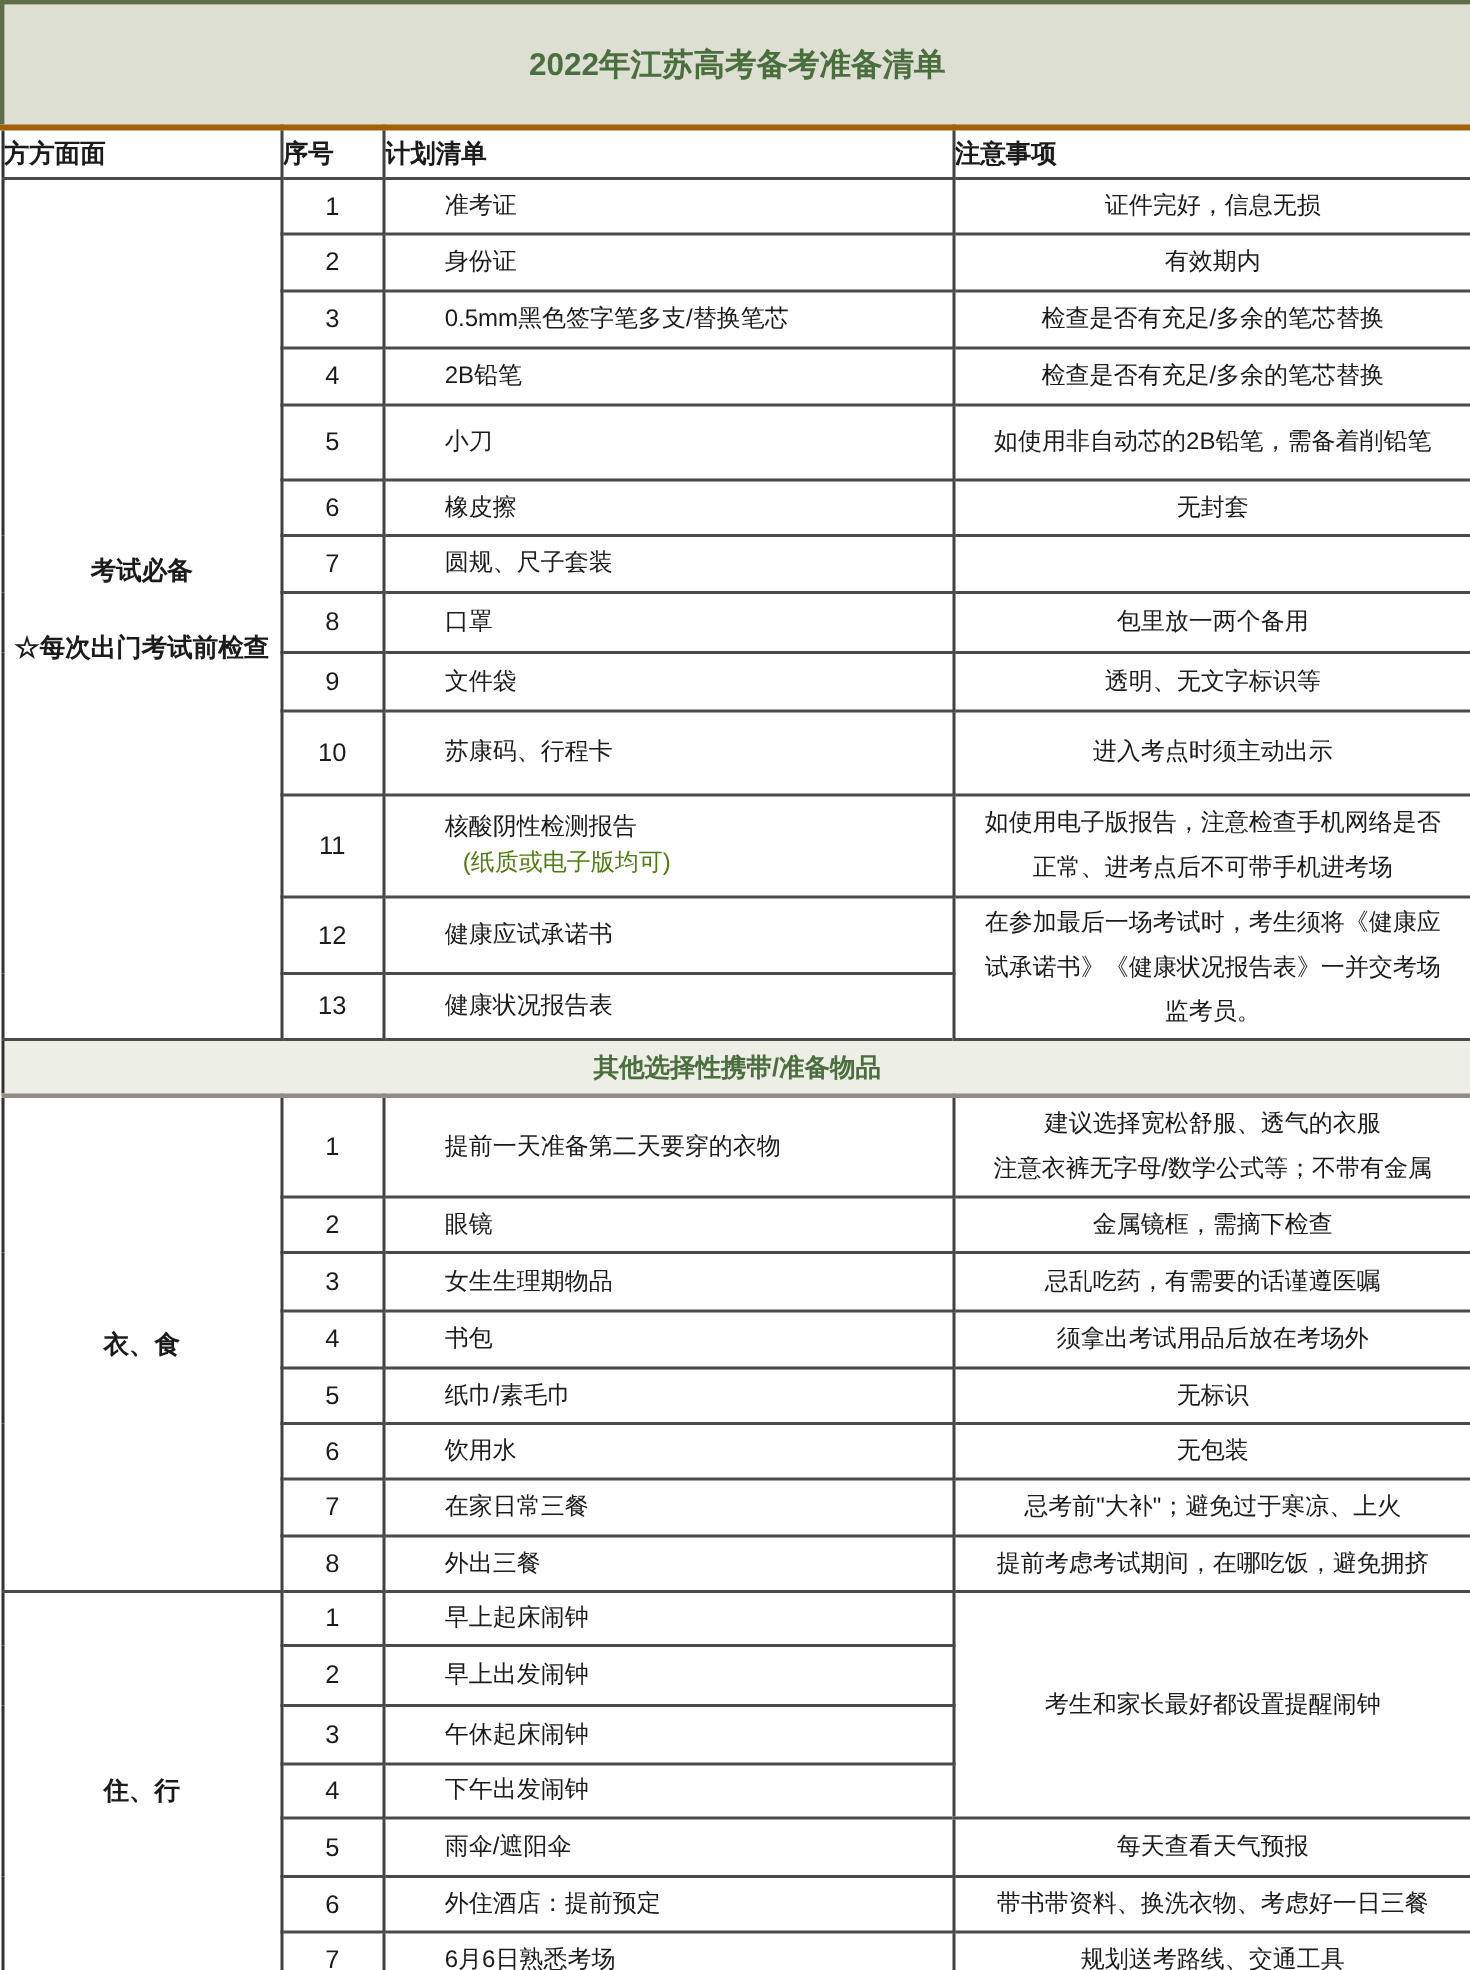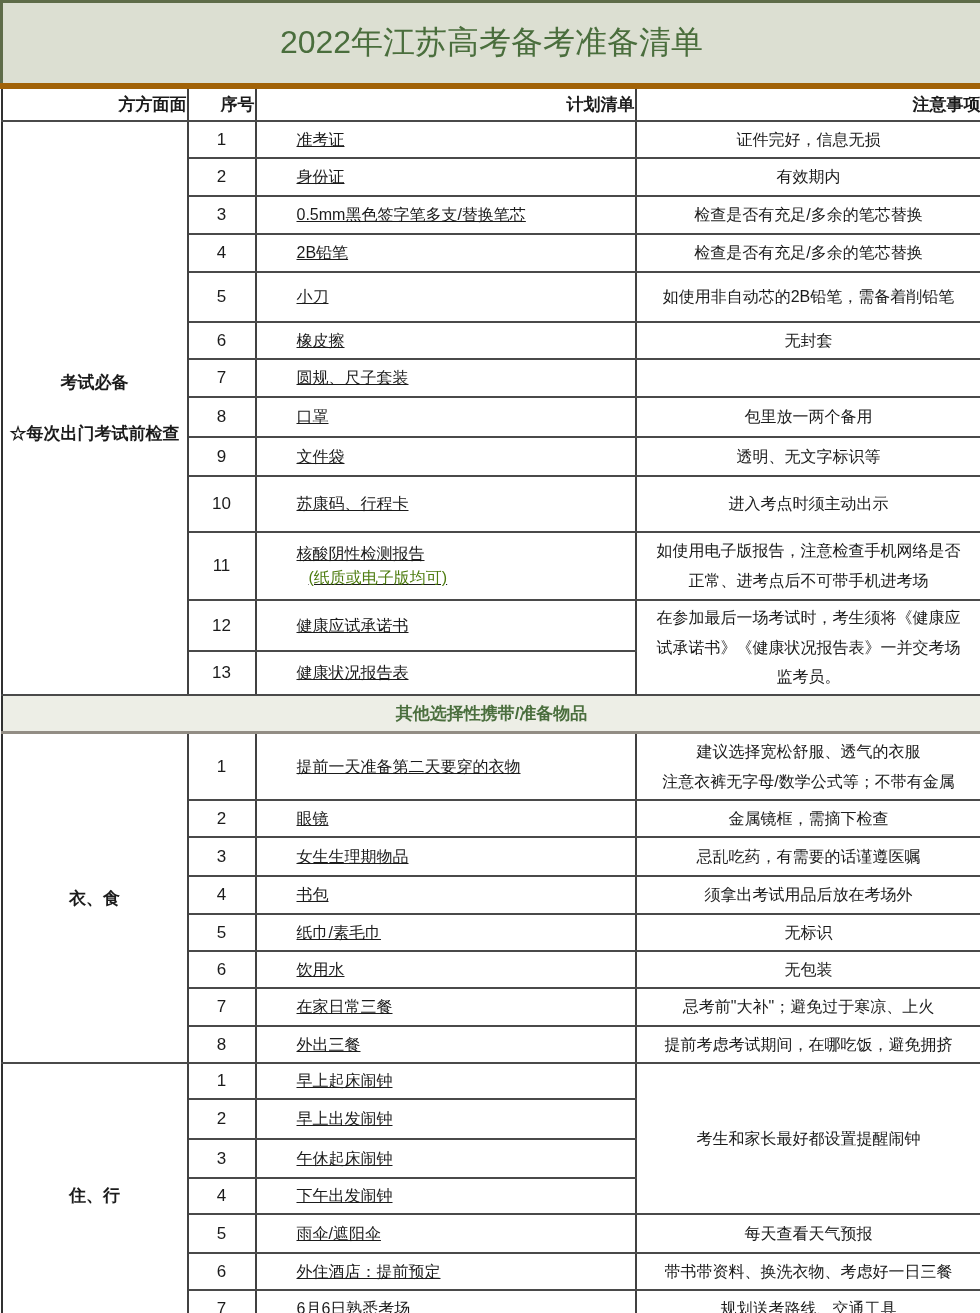--- a/index.html
+++ b/index.html
@@ -25,46 +25,45 @@
   td,th{
     border-right:2px solid var(--line-vert);
     border-bottom:2px solid var(--line-dark);
     padding:0;
     vertical-align:middle;
     overflow:hidden;
   }
   .title-bar{
     background:var(--title-bg);
     color:var(--accent-green);
-    font-size:32px;
-    font-weight:normal;
+    font-size:21px;
+    font-weight:bold;
     text-align:center;
     height:80px;
     border-top:3px solid var(--olive);
     border-left:3px solid var(--olive);
     border-right:3px solid var(--olive);
-    border-bottom:6px solid #a16207;
+    border-bottom:4px solid #a16207;
   }
   th.col-header{
     background:#ffffff;
     font-size:17px;
     font-weight:bold;
-    text-align:right;
+    text-align:left;
     height:31px;
   }
   .no-cell{
     text-align:center;
     font-size:17px;
   }
   .plan-cell{
     text-align:left;
     font-size:16px;
     padding-left:40px;
     line-height:1.35;
-    text-decoration:underline;
   }
   .plan-sub{
     font-size:16px;
     margin-left:12px;
     margin-top:2px;
     color:#4d7c0f;
   }
   .note-cell{
     text-align:center;
     font-size:16px;

